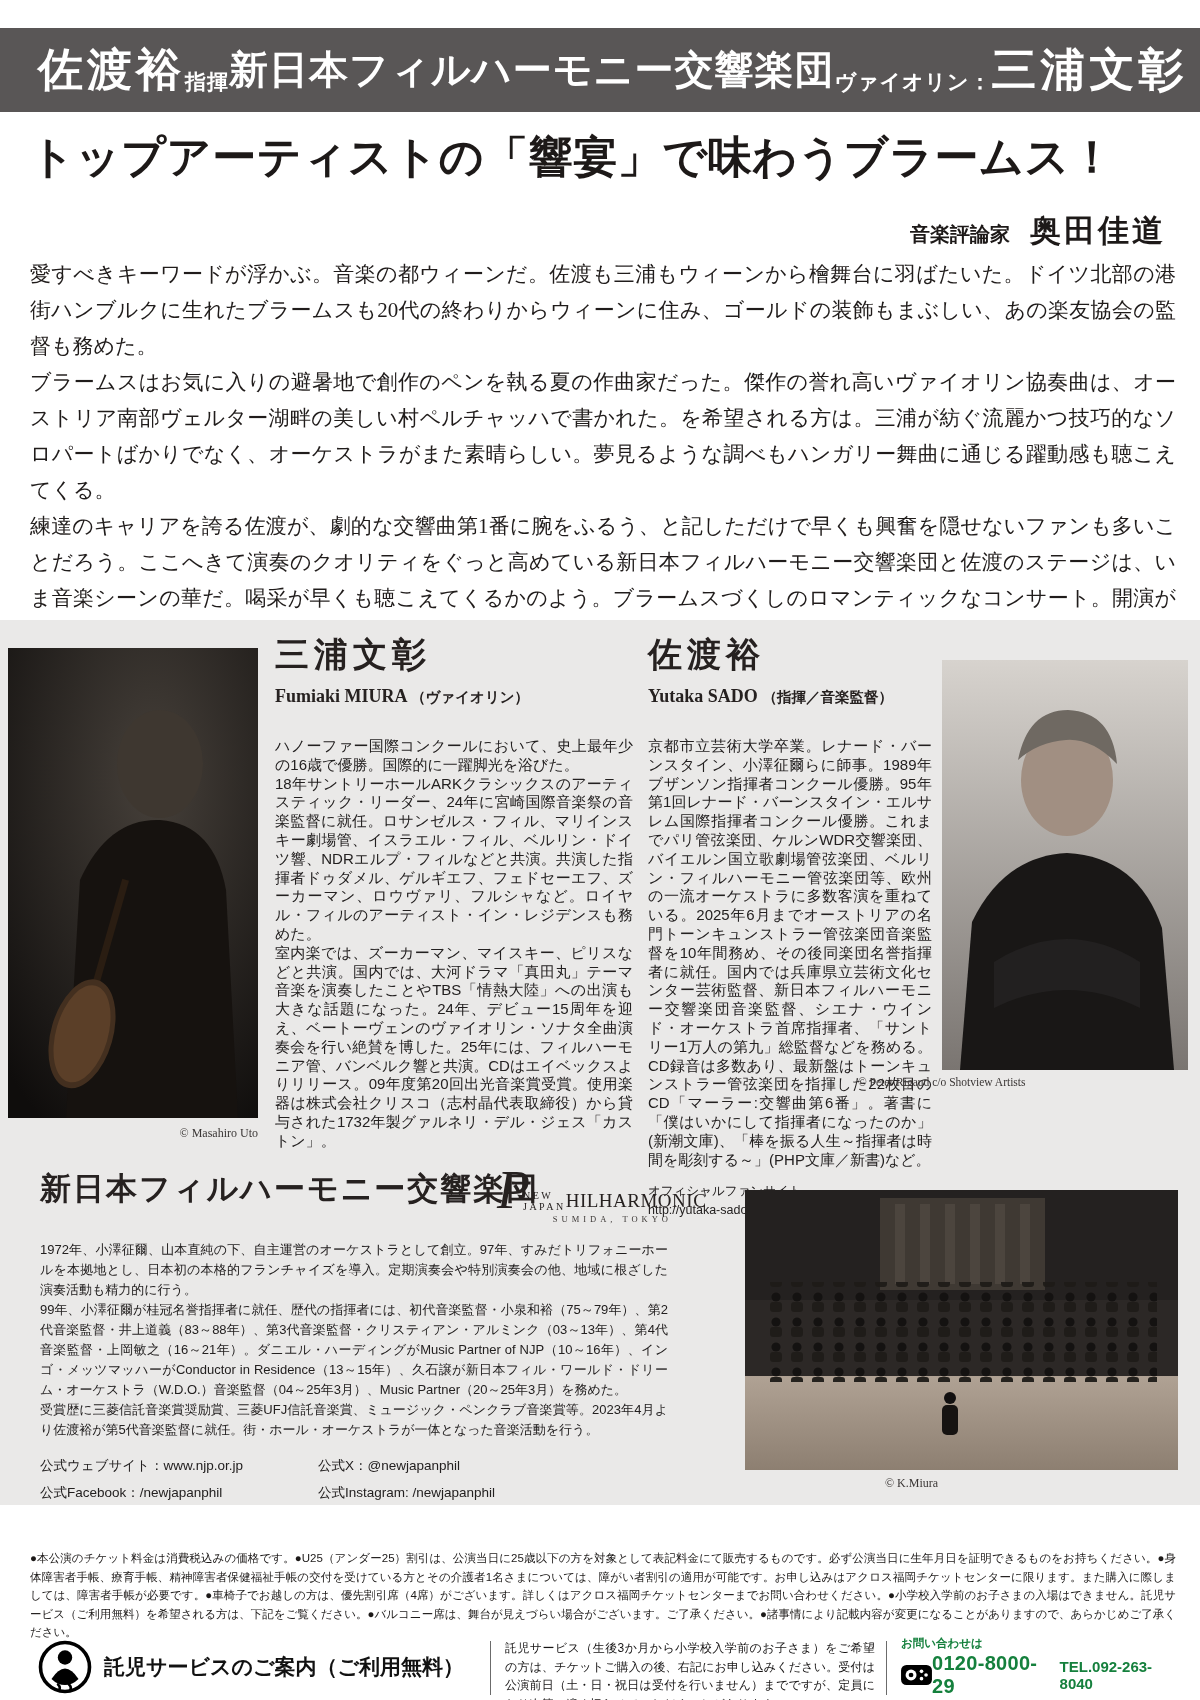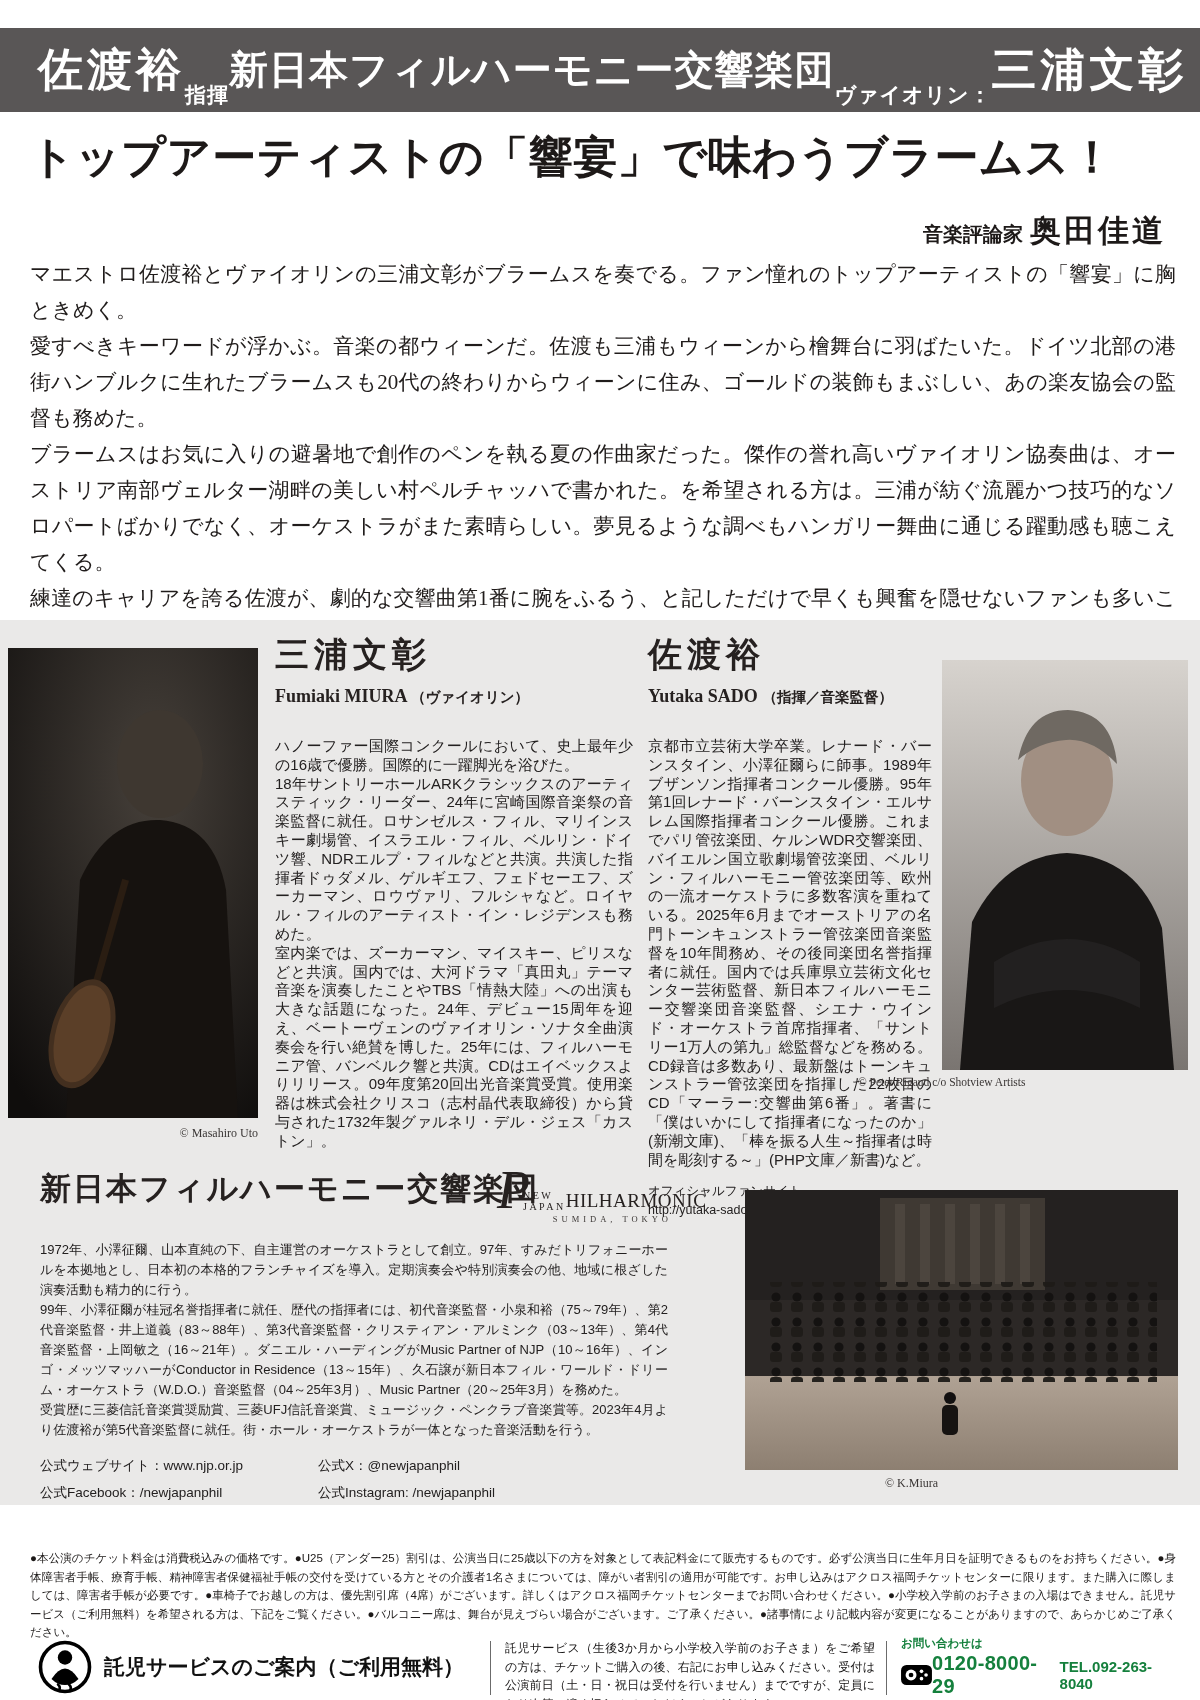--- a/index.html
+++ b/index.html
@@ -7,26 +7,26 @@
   html,body{background:#ffffff}
   body{font-family:"Liberation Sans",sans-serif;color:#231f1e;-webkit-font-smoothing:antialiased}
   .page{position:relative;width:1200px;height:1700px;margin:0 auto;background:#ffffff;overflow:hidden}
 
   
   .banner{position:absolute;left:0;top:28px;width:1200px;height:84px;background:#595656;color:#fff;
     display:flex;align-items:center;justify-content:space-between;padding:0 38px;
     font-family:"Liberation Serif",serif;white-space:nowrap}
   .b-lg{font-size:45px;font-weight:700;letter-spacing:4px}
   .b-md{font-size:39px;font-weight:700;letter-spacing:1px}
-  .b-sm{font-size:21px;font-weight:600;position:relative;top:25px;letter-spacing:1px}
+  .b-sm{font-size:21px;font-weight:600;position:relative;top:12px;letter-spacing:1px}
 
   
   .headline{position:absolute;left:30px;top:128px;width:1140px;font-family:"Liberation Serif",serif;
     font-size:44px;font-weight:700;letter-spacing:0.5px;color:#1d1918}
-  .byline{position:absolute;right:34px;top:210px;display:flex;align-items:baseline;gap:7px;
+  .byline{position:absolute;right:34px;top:210px;display:flex;align-items:baseline;gap:20px;
     font-family:"Liberation Serif",serif;color:#1d1918}
   .byline-role{font-size:20px;font-weight:600}
   .byline-name{font-size:31px;font-weight:700;letter-spacing:3px}
 
   
   .essay{position:absolute;left:30px;top:256px;width:1146px;font-family:"Liberation Serif",serif;
     font-size:21px;line-height:36px;text-align:justify;color:#201c1b;font-weight:500}
   .essay p{margin:0}
 
   
@@ -102,21 +102,20 @@
     <span class="b-lg">三浦文彰</span>
   </header>
 
   <h1 class="headline">トップアーティストの「響宴」で味わうブラームス！</h1>
   <div class="byline">
     <span class="byline-role">音楽評論家</span>
     <span class="byline-name">奥田佳道</span>
   </div>
 
   <div class="essay">
-    <p>マエストロ佐渡裕とヴァイオリンの三浦文彰がブラームスを奏でる。ファン憧れのトップアーティストの「響宴」に胸ときめく。</p>
     <p>愛すべきキーワードが浮かぶ。音楽の都ウィーンだ。佐渡も三浦もウィーンから檜舞台に羽ばたいた。ドイツ北部の港街ハンブルクに生れたブラームスも20代の終わりからウィーンに住み、ゴールドの装飾もまぶしい、あの楽友協会の監督も務めた。</p>
     <p>ブラームスはお気に入りの避暑地で創作のペンを執る夏の作曲家だった。傑作の誉れ高いヴァイオリン協奏曲は、オーストリア南部ヴェルター湖畔の美しい村ペルチャッハで書かれた。を希望される方は。三浦が紡ぐ流麗かつ技巧的なソロパートばかりでなく、オーケストラがまた素晴らしい。夢見るような調べもハンガリー舞曲に通じる躍動感も聴こえてくる。</p>
     <p>練達のキャリアを誇る佐渡が、劇的な交響曲第1番に腕をふるう、と記しただけで早くも興奮を隠せないファンも多いことだろう。ここへきて演奏のクオリティをぐっと高めている新日本フィルハーモニー交響楽団と佐渡のステージは、いま音楽シーンの華だ。喝采が早くも聴こえてくるかのよう。ブラームスづくしのロマンティックなコンサート。開演が近づいてきた。</p>
   </div>
 
   <section class="panel">
 
     <div class="ph miura-ph">
       <svg viewBox="0 0 250 470" preserveAspectRatio="none" aria-hidden="true">
         <defs>

